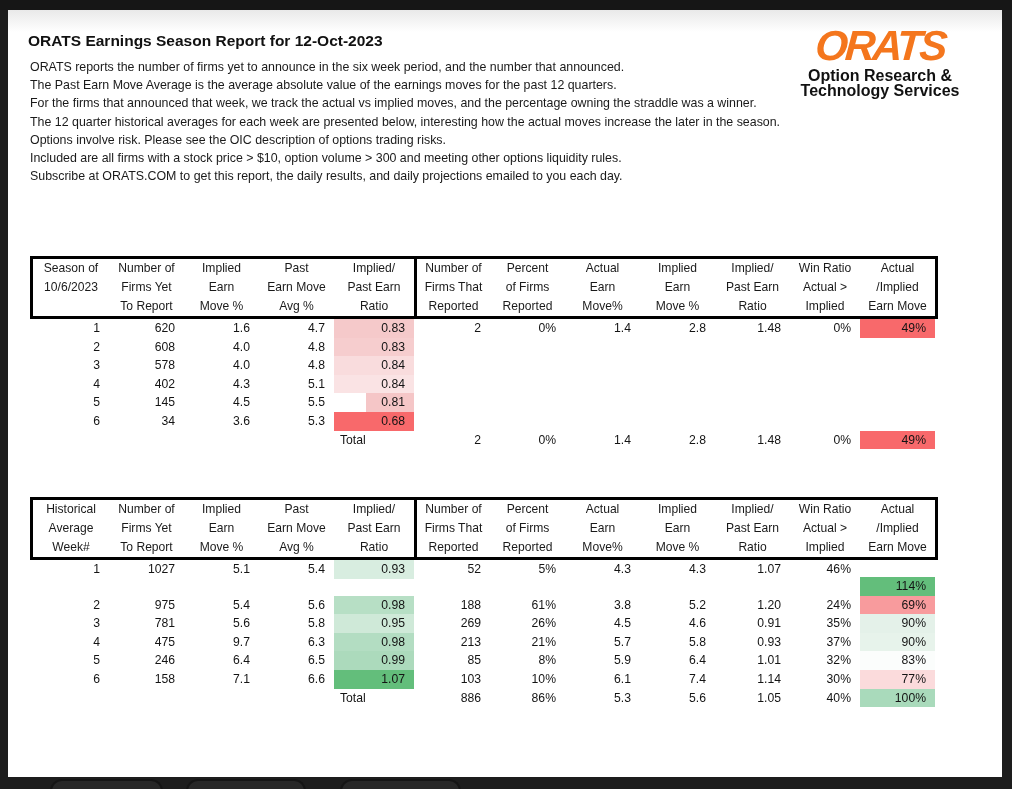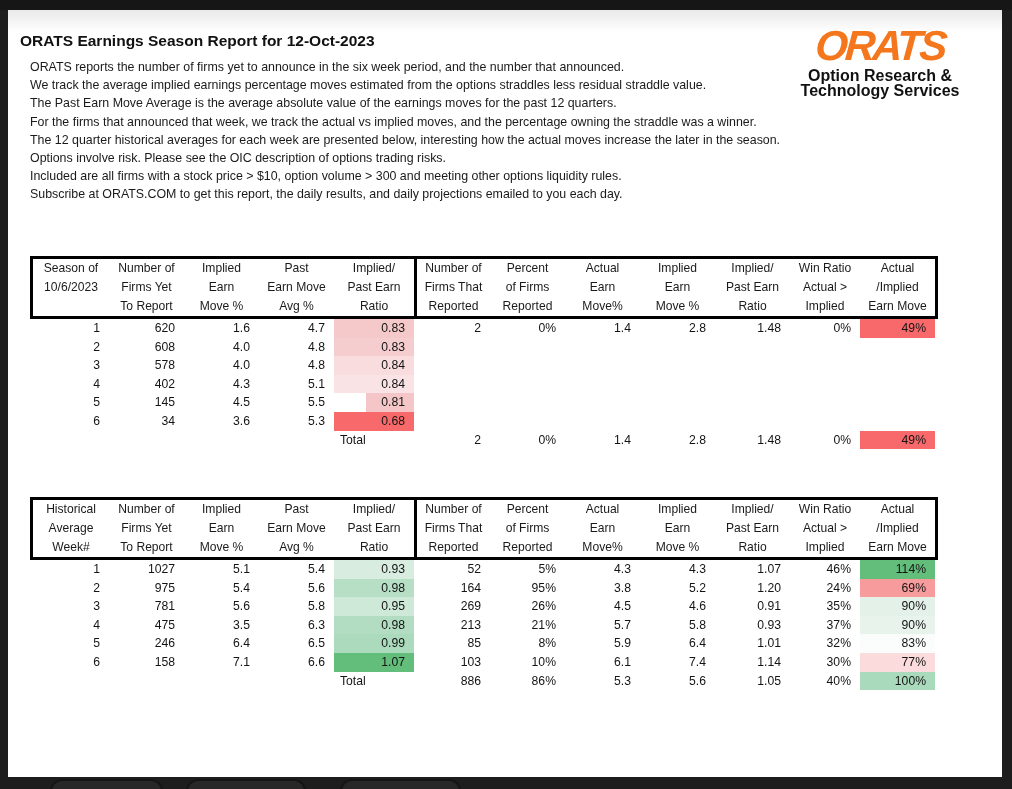--- a/index.html
+++ b/index.html
@@ -8,21 +8,21 @@
     background:#1d1d1d;
     font-family:"Liberation Sans", sans-serif;
     -webkit-font-smoothing:antialiased;
   }
   .topbar{position:absolute;left:0;top:0;width:1012px;height:10px;background:#161616;}
   .page{
     position:absolute;left:8px;top:10px;width:994px;height:767px;
     background:linear-gradient(#e9e9e9, #ffffff 22px);
   }
   .title{
-    position:absolute;left:12px;top:22px;
+    position:absolute;left:20px;top:22px;
     font-size:15.5px;font-weight:bold;color:#111;
   }
   .intro{position:absolute;left:22px;top:48px;width:760px;}
   .intro-line{font-size:12.4px;line-height:18.2px;color:#1a1a1a;white-space:nowrap;}
   
   .logo{position:absolute;left:792px;top:14px;width:160px;text-align:center;}
   .logo-word{
     font-size:42px;font-weight:900;font-style:italic;letter-spacing:-3px;
     color:#F4761D;line-height:44px;transform:skewX(-4deg);
   }
@@ -58,21 +58,20 @@
 <body>
 
 <div class="topbar"></div>
 
 <div class="page">
 
   <div class="title">ORATS Earnings Season Report for 12-Oct-2023</div>
 
   <div class="intro">
       <div class="intro-line">ORATS reports the number of firms yet to announce in the six week period, and the number that announced.</div>
-      <div class="intro-line">We track the average implied earnings percentage moves estimated from the options straddles less residual straddle value.</div>
       <div class="intro-line">The Past Earn Move Average is the average absolute value of the earnings moves for the past 12 quarters.</div>
       <div class="intro-line">For the firms that announced that week, we track the actual vs implied moves, and the percentage owning the straddle was a winner.</div>
       <div class="intro-line">The 12 quarter historical averages for each week are presented below, interesting how the actual moves increase the later in the season.</div>
       <div class="intro-line">Options involve risk. Please see the OIC description of options trading risks.</div>
       <div class="intro-line">Included are all firms with a stock price &gt; $10, option volume &gt; 300 and meeting other options liquidity rules.</div>
       <div class="intro-line">Subscribe at ORATS.COM to get this report, the daily results, and daily projections emailed to you each day.</div>
     </div>
 
   <div class="logo">
     <div class="logo-word">ORATS</div>
@@ -314,30 +313,30 @@
           <div class="td c1">1027</div>
           <div class="td c2">5.1</div>
           <div class="td c3">5.4</div>
           <div class="td c4" style="background: rgb(216, 237, 224);">0.93</div>
           <div class="td c5">52</div>
           <div class="td c6">5%</div>
           <div class="td c7">4.3</div>
           <div class="td c8">4.3</div>
           <div class="td c9">1.07</div>
           <div class="td c10">46%</div>
-          <div class="td c11" style="background: rgb(99, 190, 123);">114%</div>
+          <div class="td c11" style="background: rgb(99, 190, 123); margin-top: 17px;">114%</div>
         </div>
         <div class="tr">
           <div class="td c0">2</div>
           <div class="td c1">975</div>
           <div class="td c2">5.4</div>
           <div class="td c3">5.6</div>
           <div class="td c4" style="background: rgb(183, 223, 197);">0.98</div>
-          <div class="td c5">164</div>
-          <div class="td c6">95%</div>
+          <div class="td c5">188</div>
+          <div class="td c6">61%</div>
           <div class="td c7">3.8</div>
           <div class="td c8">5.2</div>
           <div class="td c9">1.20</div>
           <div class="td c10">24%</div>
           <div class="td c11" style="background: rgb(248, 155, 157);">69%</div>
         </div>
         <div class="tr">
           <div class="td c0">3</div>
           <div class="td c1">781</div>
           <div class="td c2">5.6</div>
@@ -347,21 +346,21 @@
           <div class="td c6">26%</div>
           <div class="td c7">4.5</div>
           <div class="td c8">4.6</div>
           <div class="td c9">0.91</div>
           <div class="td c10">35%</div>
           <div class="td c11" style="background: rgb(228, 241, 233);">90%</div>
         </div>
         <div class="tr">
           <div class="td c0">4</div>
           <div class="td c1">475</div>
-          <div class="td c2">3.5</div>
+          <div class="td c2">9.7</div>
           <div class="td c3">6.3</div>
           <div class="td c4" style="background: rgb(179, 221, 194);">0.98</div>
           <div class="td c5">213</div>
           <div class="td c6">21%</div>
           <div class="td c7">5.7</div>
           <div class="td c8">5.8</div>
           <div class="td c9">0.93</div>
           <div class="td c10">37%</div>
           <div class="td c11" style="background: rgb(231, 243, 235);">90%</div>
         </div>

